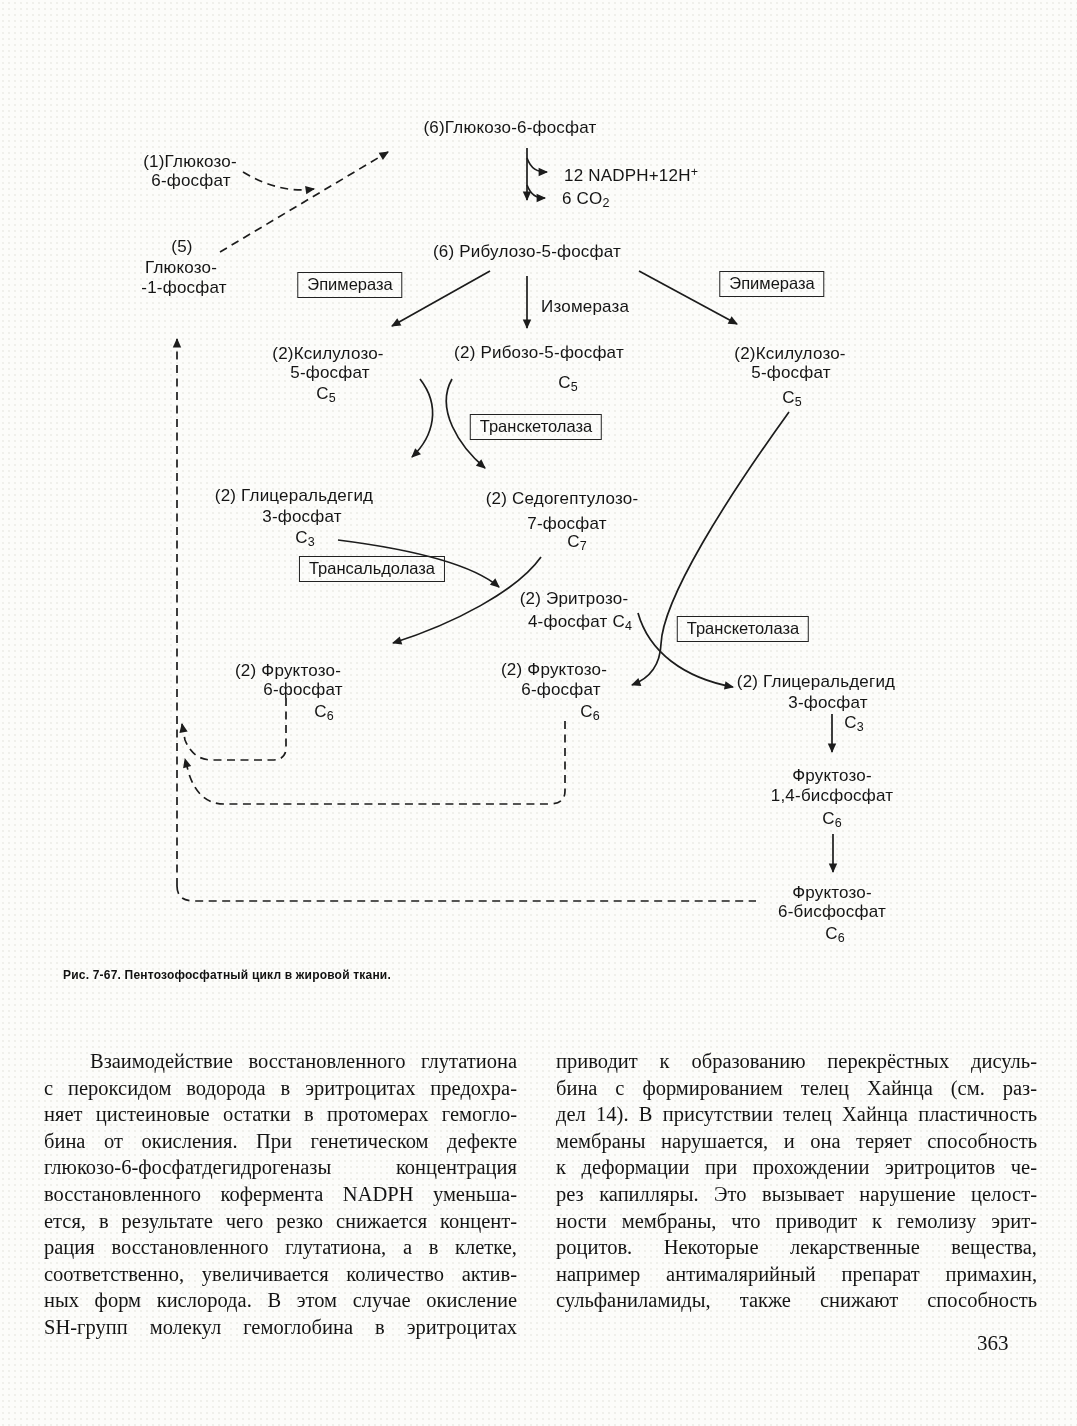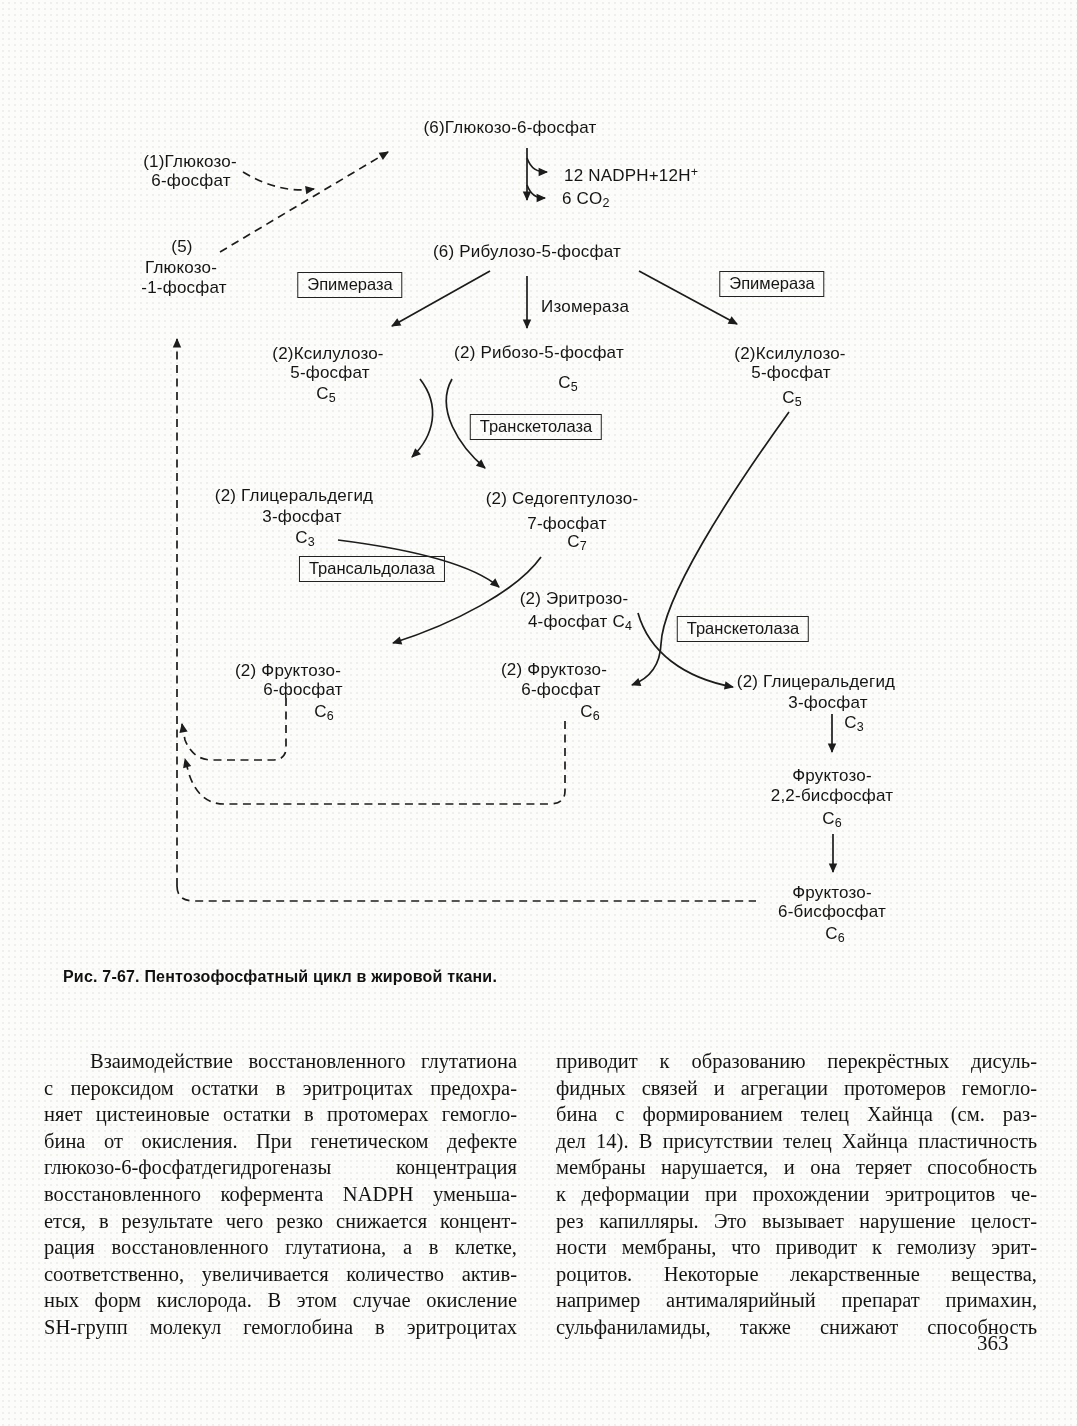--- a/index.html
+++ b/index.html
@@ -16,21 +16,21 @@
   .links{position:absolute;left:0;top:0;}
   .t{position:absolute;transform:translateX(-50%);white-space:nowrap;
      font-size:17px;line-height:19px;letter-spacing:.2px;color:#151515;}
   .tl{position:absolute;white-space:nowrap;font-size:17px;line-height:19px;
       letter-spacing:.2px;color:#151515;}
   .t sub,.tl sub{font-size:12.5px;vertical-align:-3px;}
   .t sup,.tl sup{font-size:12.5px;vertical-align:5px;}
   .ebox{position:absolute;transform:translateX(-50%);border:1.7px solid #222;
         padding:2px 9px 3px;font-size:16.5px;line-height:19px;background:transparent;
         white-space:nowrap;color:#151515;}
-  .caption{position:absolute;left:63px;top:968px;font-size:16px;font-weight:bold;
+  .caption{position:absolute;left:63px;top:968px;font-size:12px;font-weight:bold;
            letter-spacing:.2px;color:#111;}
   .col{position:absolute;font-family:"Liberation Serif",serif;font-size:20.5px;
        line-height:26.6px;color:#141414;}
   .col-left{left:44px;top:1048px;width:473px;}
   .col-right{left:556px;top:1048px;width:481px;}
   .line{text-align:justify;text-align-last:justify;height:26.6px;}
   .indent{padding-left:46px;}
   .pageno{position:absolute;left:977px;top:1331px;font-family:"Liberation Serif",serif;
           font-size:21px;color:#141414;}
 </style>
@@ -123,48 +123,47 @@
 
   <div class="t" style="left:554px;top:660px">(2) Фруктозо-</div>
   <div class="t" style="left:561px;top:680px">6-фосфат</div>
   <div class="t" style="left:590px;top:702px"><span>C</span><sub>6</sub></div>
 
   <div class="t" style="left:816px;top:672px">(2) Глицеральдегид</div>
   <div class="t" style="left:828px;top:693px">3-фосфат</div>
   <div class="t" style="left:854px;top:713px"><span>C</span><sub>3</sub></div>
 
   <div class="t" style="left:832px;top:766px">Фруктозо-</div>
-  <div class="t" style="left:832px;top:786px">2,2-бисфосфат</div>
+  <div class="t" style="left:832px;top:786px">1,4-бисфосфат</div>
   <div class="t" style="left:832px;top:809px"><span>C</span><sub>6</sub></div>
 
   <div class="t" style="left:832px;top:883px">Фруктозо-</div>
   <div class="t" style="left:832px;top:902px">6-бисфосфат</div>
   <div class="t" style="left:835px;top:924px"><span>C</span><sub>6</sub></div>
 
 </div>
 
 <div class="caption">Рис. 7-67. Пентозофосфатный цикл в жировой ткани.</div>
 
 <div class="col col-left">
   <div class="line indent">Взаимодействие восстановленного глутатиона</div>
-  <div class="line">с пероксидом остатки в эритроцитах предохра-</div>
+  <div class="line">с пероксидом водорода в эритроцитах предохра-</div>
   <div class="line">няет цистеиновые остатки в протомерах гемогло-</div>
   <div class="line">бина от окисления. При генетическом дефекте</div>
   <div class="line">глюкозо-6-фосфатдегидрогеназы концентрация</div>
   <div class="line">восстановленного кофермента NADPH уменьша-</div>
   <div class="line">ется, в результате чего резко снижается концент-</div>
   <div class="line">рация восстановленного глутатиона, а в клетке,</div>
   <div class="line">соответственно, увеличивается количество актив-</div>
   <div class="line">ных форм кислорода. В этом случае окисление</div>
   <div class="line">SH-групп молекул гемоглобина в эритроцитах</div>
 </div>
 
 <div class="col col-right">
   <div class="line">приводит к образованию перекрёстных дисуль-</div>
-  <div class="line">фидных связей и агрегации протомеров гемогло-</div>
   <div class="line">бина с формированием телец Хайнца (см. раз-</div>
   <div class="line">дел 14). В присутствии телец Хайнца пластичность</div>
   <div class="line">мембраны нарушается, и она теряет способность</div>
   <div class="line">к деформации при прохождении эритроцитов че-</div>
   <div class="line">рез капилляры. Это вызывает нарушение целост-</div>
   <div class="line">ности мембраны, что приводит к гемолизу эрит-</div>
   <div class="line">роцитов. Некоторые лекарственные вещества,</div>
   <div class="line">например антималярийный препарат примахин,</div>
   <div class="line">сульфаниламиды, также снижают способность</div>
 </div>

